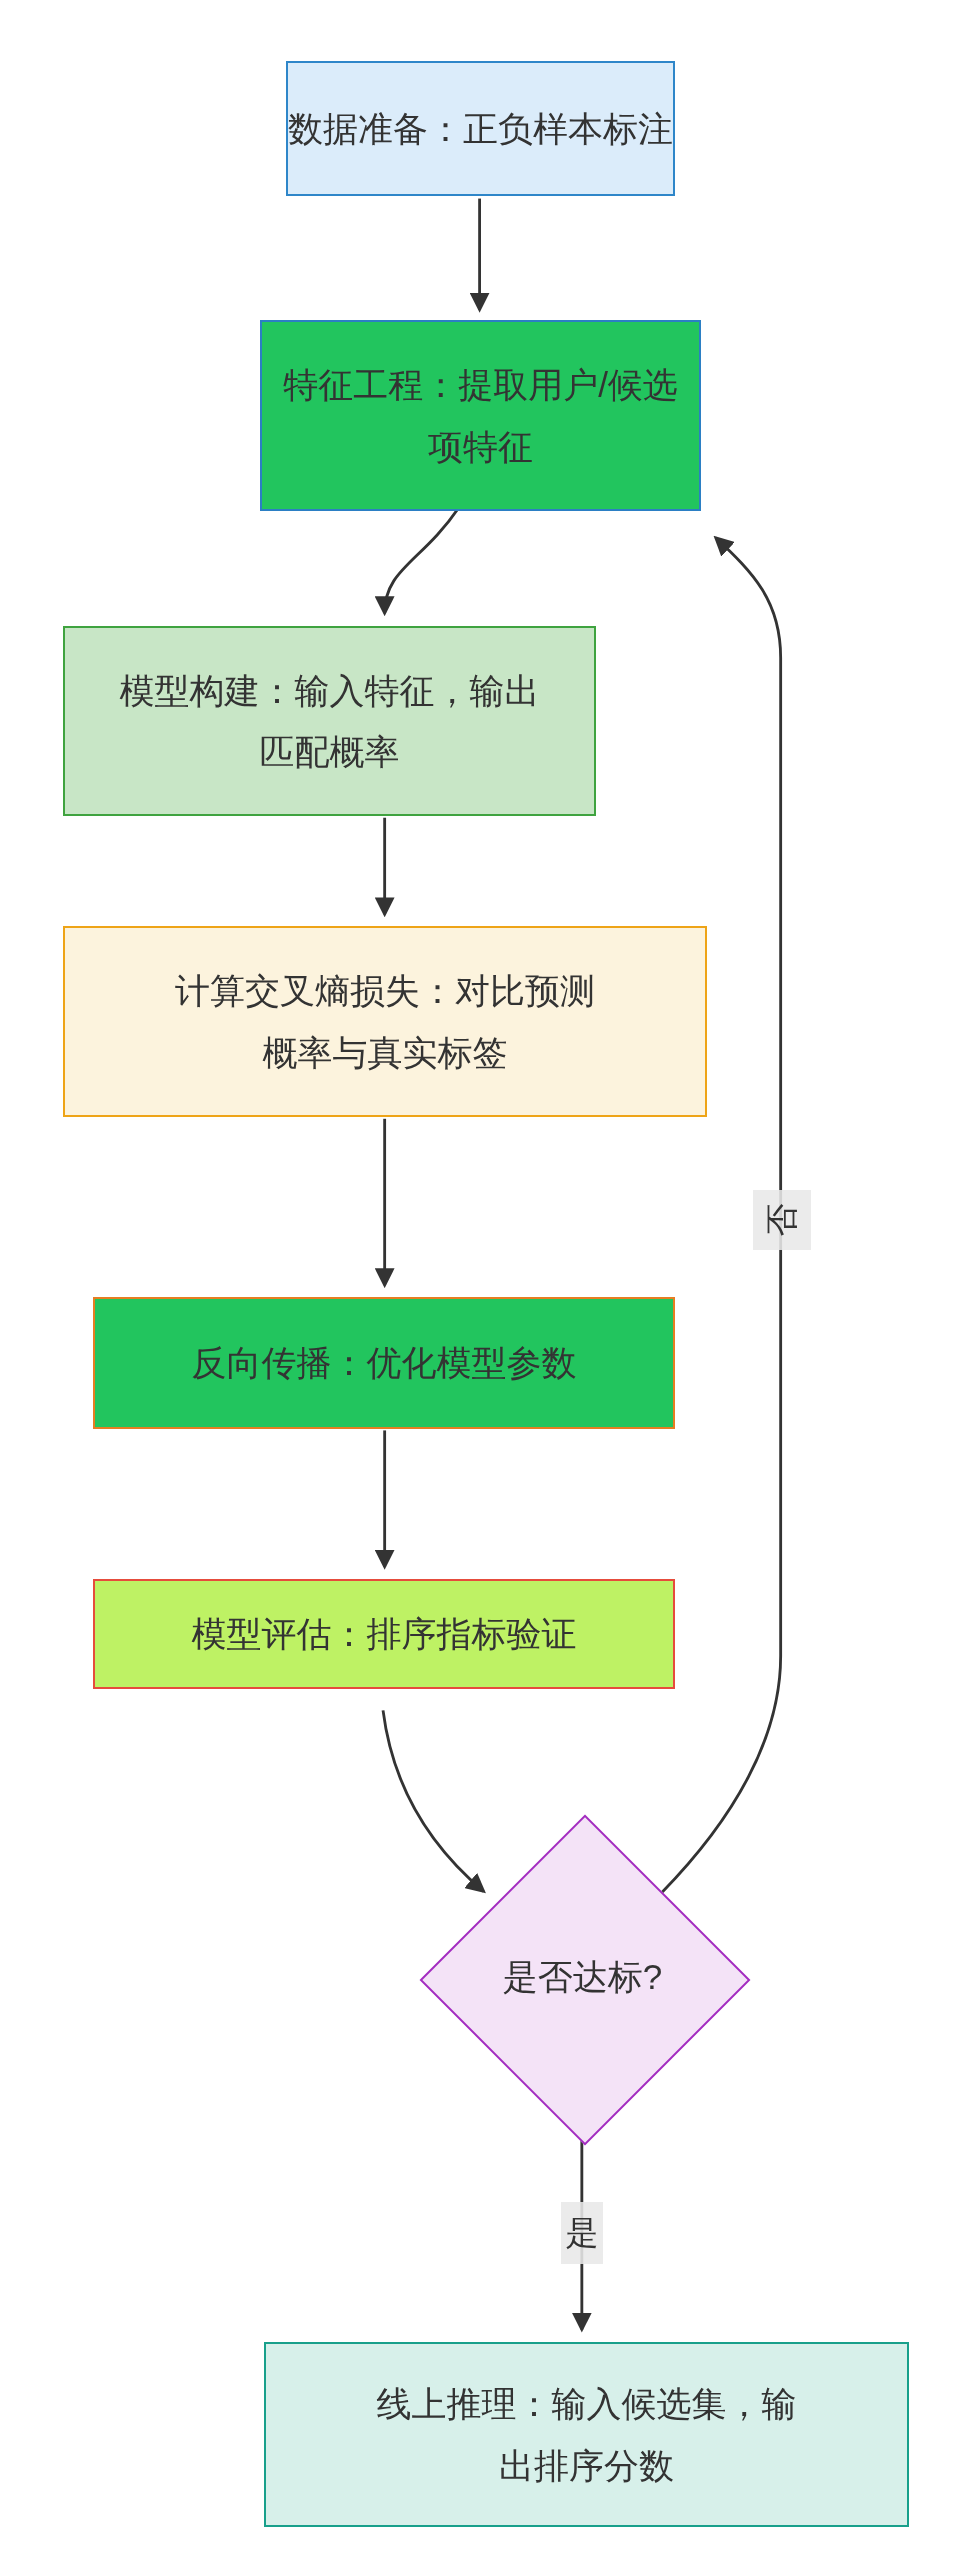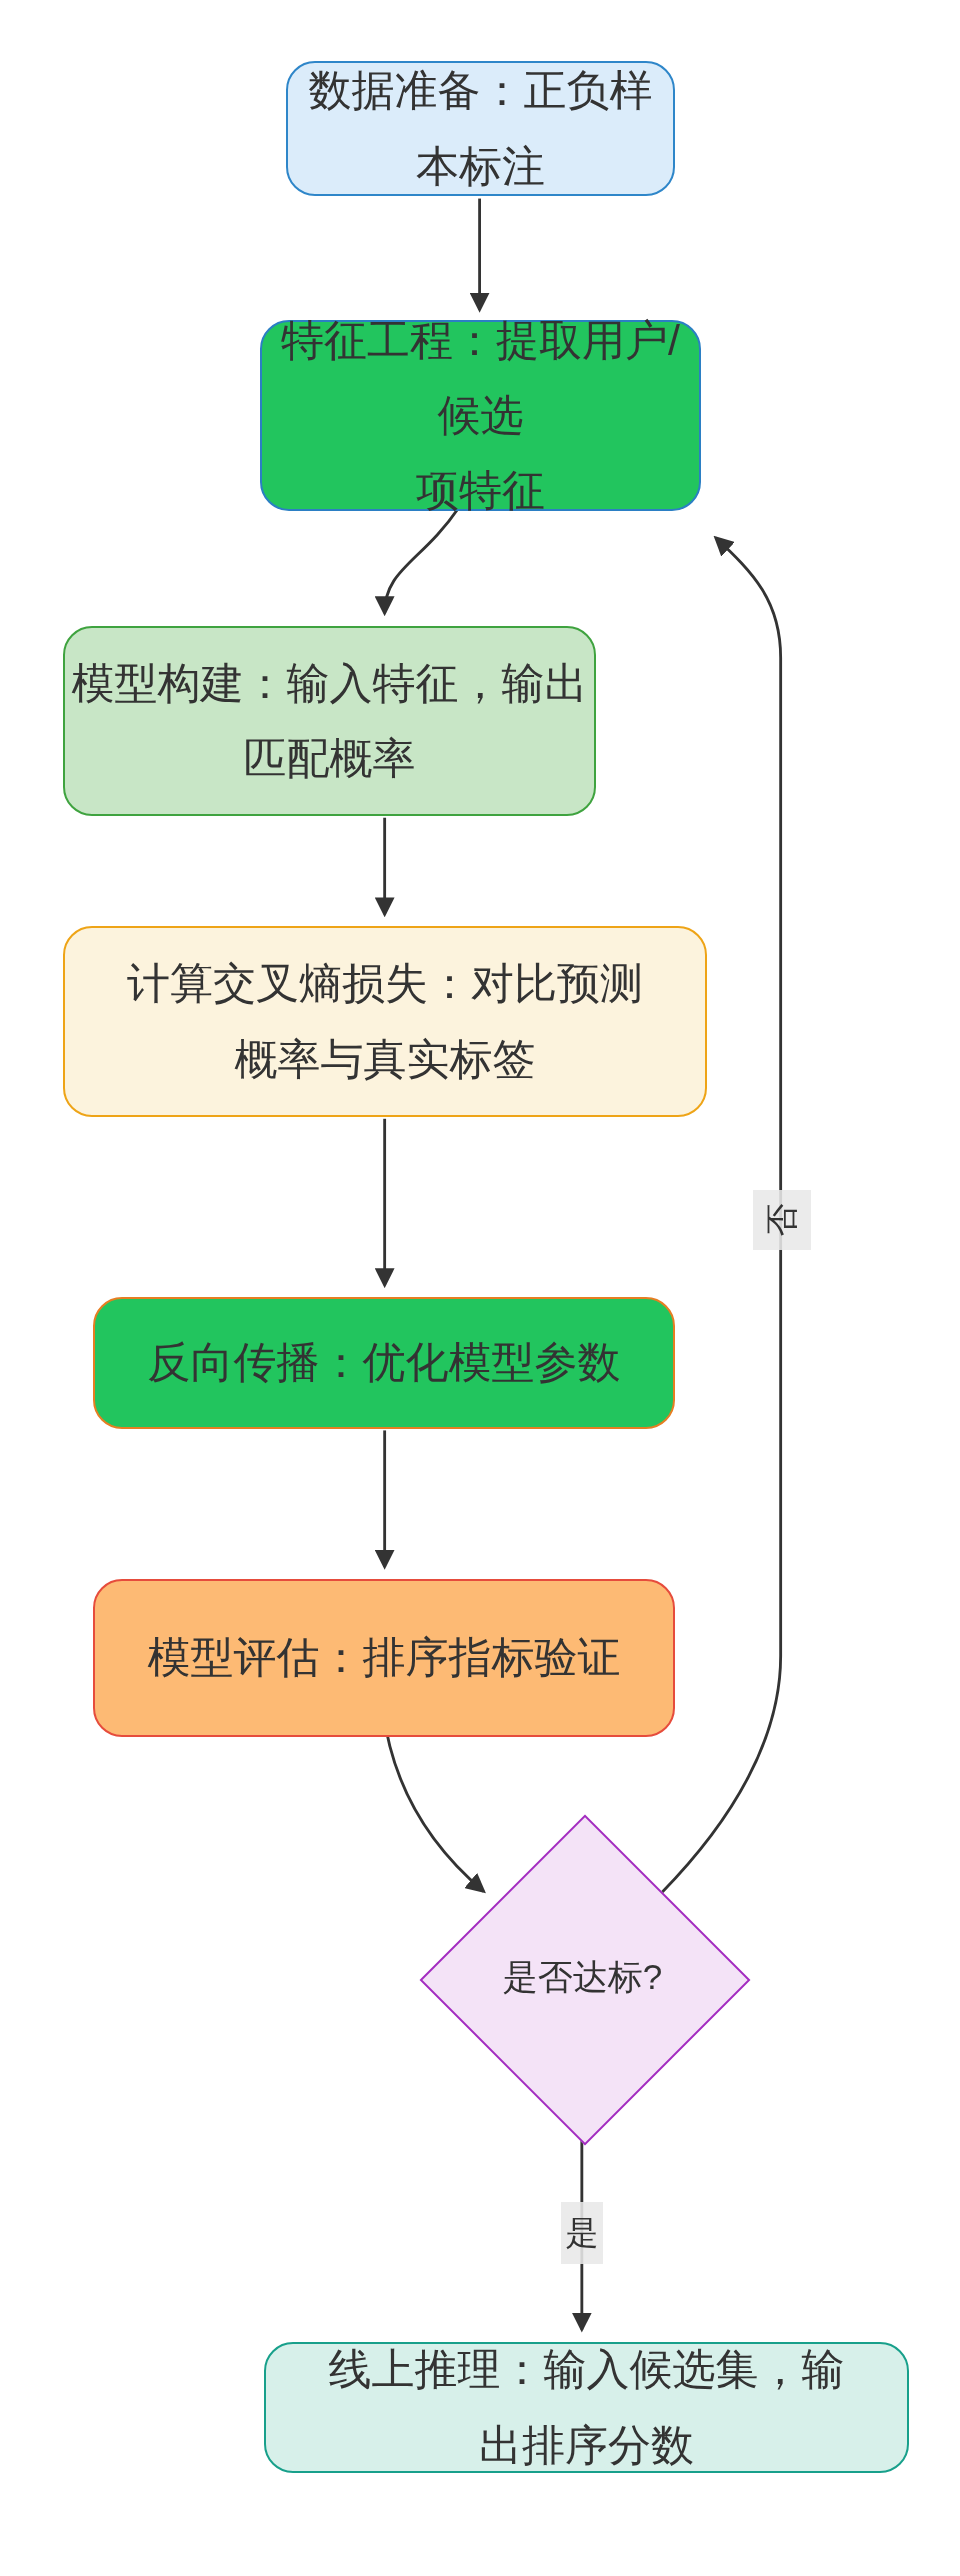--- a/index.html
+++ b/index.html
@@ -1,32 +1,32 @@
 <!DOCTYPE html>
 <html style="font-size:13px"><head>
 <meta charset="utf-8">
 <style>
   html,body{margin:0;padding:0;background:#ffffff;}
   body{font-family:"Liberation Sans","DejaVu Sans",sans-serif;color:#333333;}
   .canvas{position:relative;width:960px;height:2576px;background:#ffffff;overflow:hidden;}
   .edges{position:absolute;left:0;top:0;width:960px;height:2576px;}
   .node{position:absolute;box-sizing:border-box;display:flex;align-items:center;justify-content:center;
-        text-align:center;font-size:43px;line-height:1.75;white-space:pre-line;border-radius:29px;}
+        text-align:center;font-size:35px;line-height:1.75;white-space:pre-line;}
   .rect{border:2.4px solid;}
   .n1{left:286px;top:61px;width:389px;height:135px;background:#dbecfa;border-color:#2e86c9;}
   .n2{left:260px;top:320px;width:441px;height:191px;background:#22c55e;border-color:#2b7fc4;}
   .n3{left:63px;top:626px;width:533px;height:190px;background:#c8e6c6;border-color:#3fa33f;}
   .n4{left:63px;top:926px;width:644px;height:191px;background:#fcf3dd;border-color:#eea417;text-align:center;}
   .n5{left:93px;top:1297px;width:582px;height:132px;background:#22c55e;border-color:#e67e22;}
-  .n6{left:93px;top:1579px;width:582px;height:158px;background:#fdba74;border-color:#e64c3c;}
+  .n6{left:93px;top:1579px;width:582px;height:110px;background:#bef264;border-color:#e64c3c;}
   .diamond-shape{position:absolute;left:468px;top:1863px;width:230px;height:230px;background:#f4e3f7;
         border:2.4px solid #a32cc0;transform:rotate(45deg);}
   .diamond-label{position:absolute;left:420px;top:1815px;width:325px;height:325px;display:flex;
         align-items:center;justify-content:center;font-size:35px;text-align:right;}
-  .n7{left:264px;top:2342px;width:645px;height:131px;background:#d7f0ea;border-color:#18a08b;}
+  .n7{left:264px;top:2342px;width:645px;height:185px;background:#d7f0ea;border-color:#18a08b;}
   .edge-label{position:absolute;background:rgba(232,232,232,0.88);font-size:33px;line-height:1.15;
         display:flex;align-items:center;justify-content:center;}
   .lbl-no{left:752px;top:1191px;width:60px;height:58px;transform:rotate(-90deg);}
   .lbl-yes{left:561px;top:2202px;width:42px;height:62px;}
 </style>
 </head>
 <body>
 
 <div class="canvas">
 

